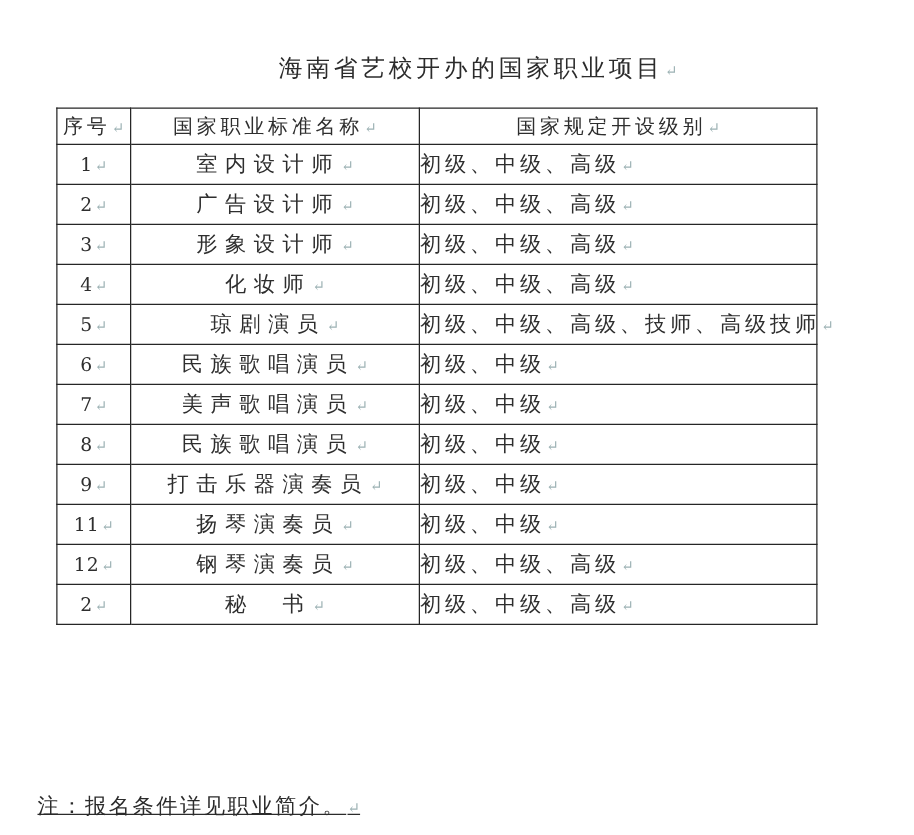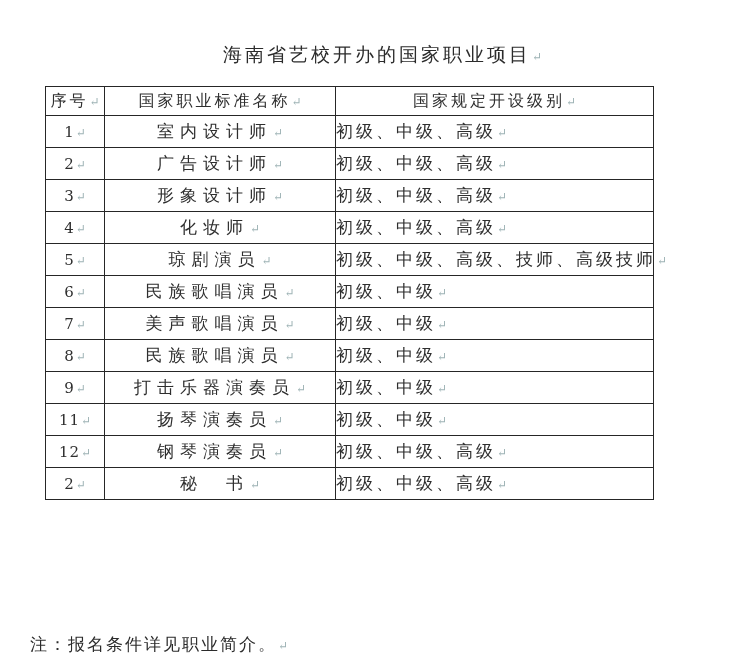--- a/index.html
+++ b/index.html
@@ -77,20 +77,21 @@
     vertical-align: baseline;
   }
   .doc-note {
     position: absolute;
     top: 633px;
     left: 30px;
     font-size: 17px;
     letter-spacing: 2px;
     color: #2b2b2b;
     white-space: nowrap;
+    text-decoration: underline;
   }
 </style>
 </head>
 <body>
 
 <div class="page">
 
   <div class="doc-title"><span>海南省艺校开办的国家职业项目</span><span class="mark">↵</span></div>
 
   <table class="doc-table">

